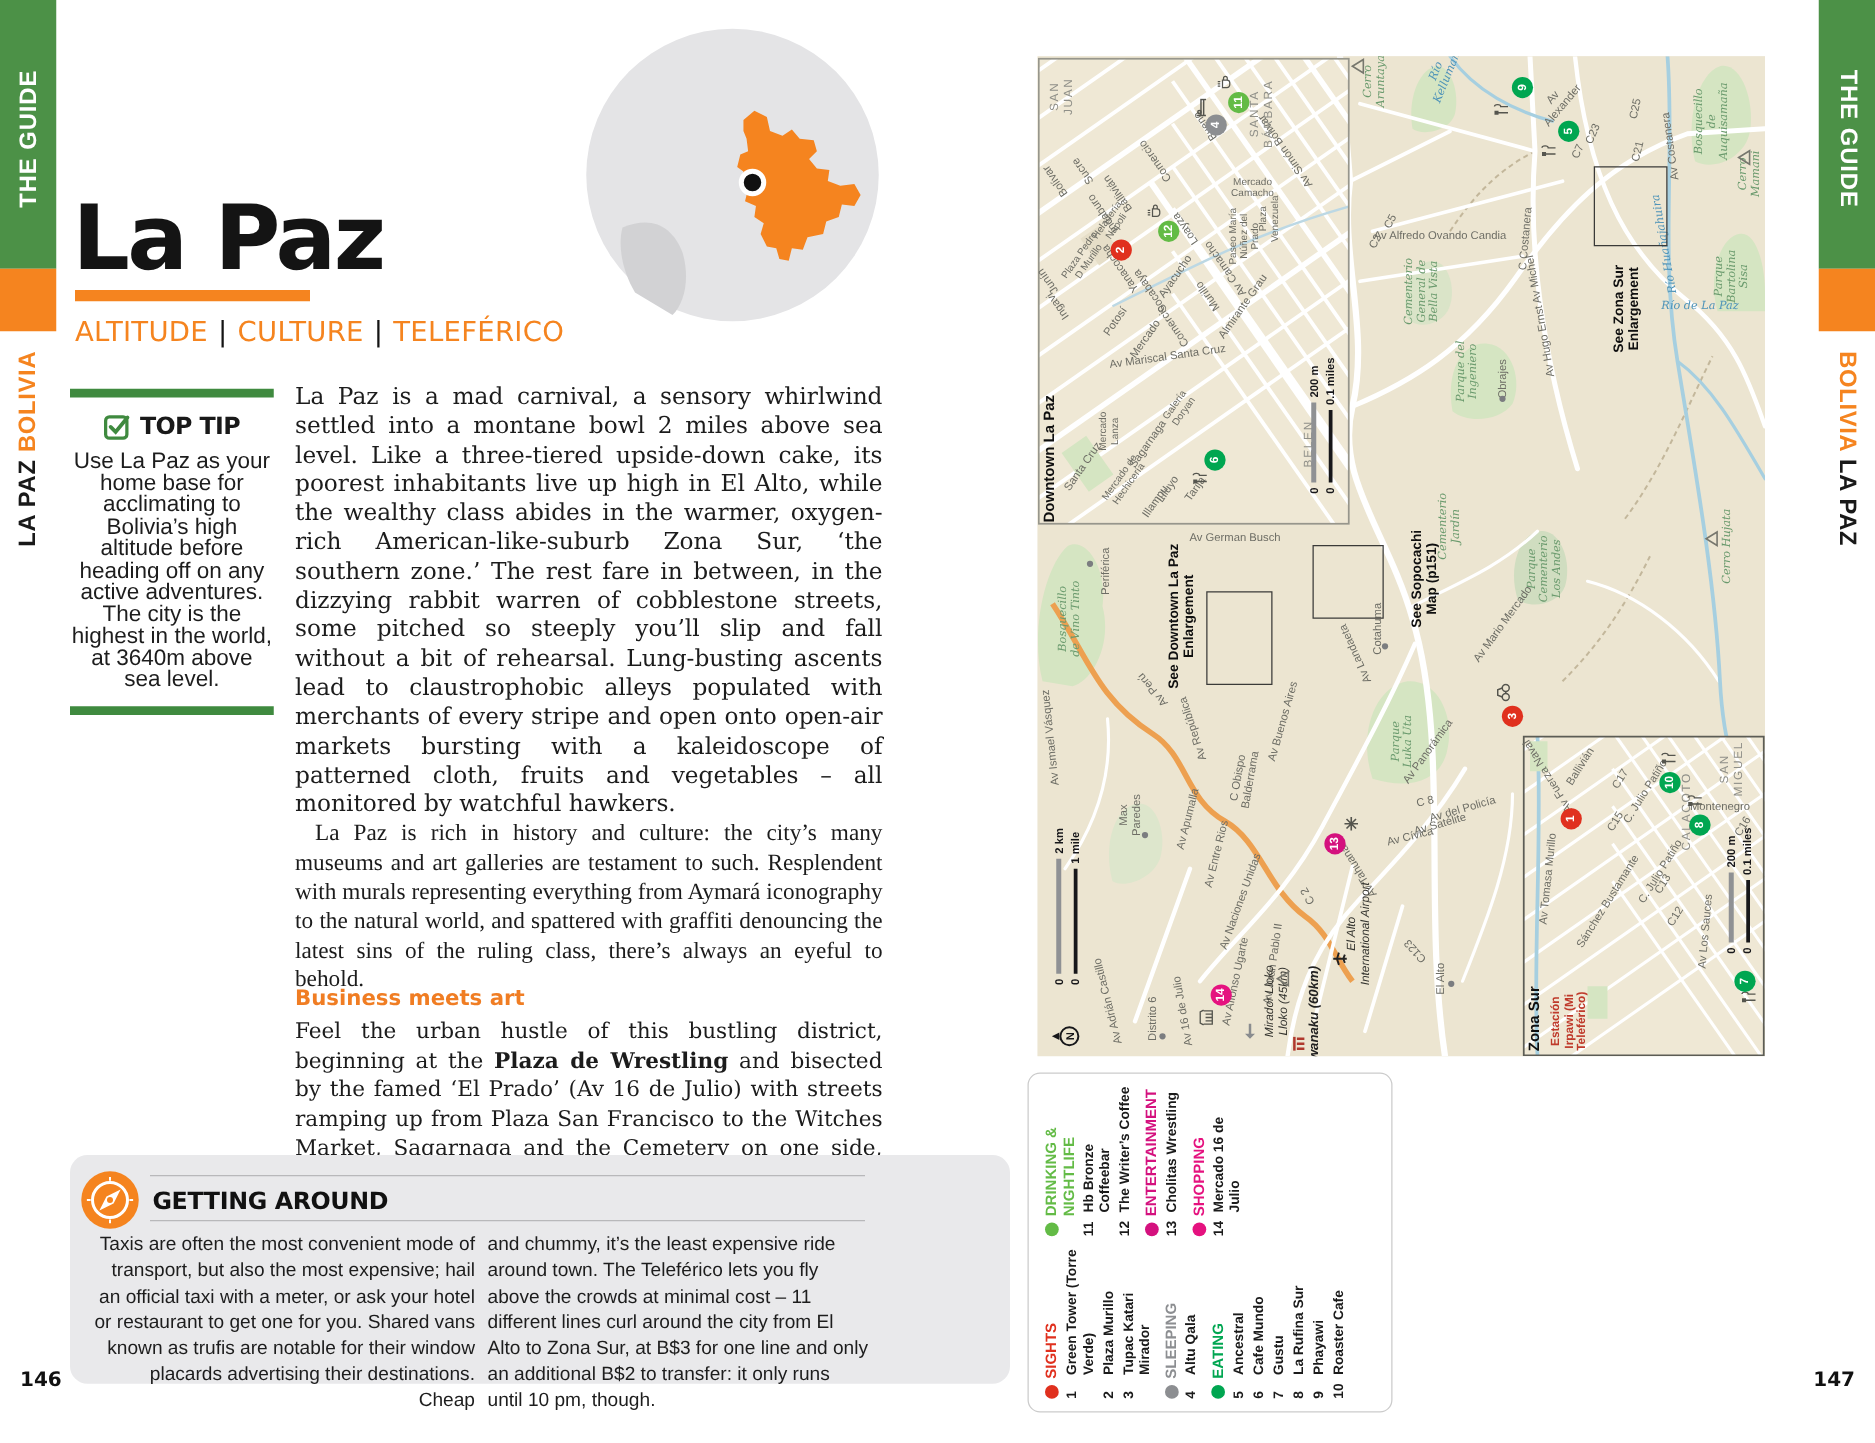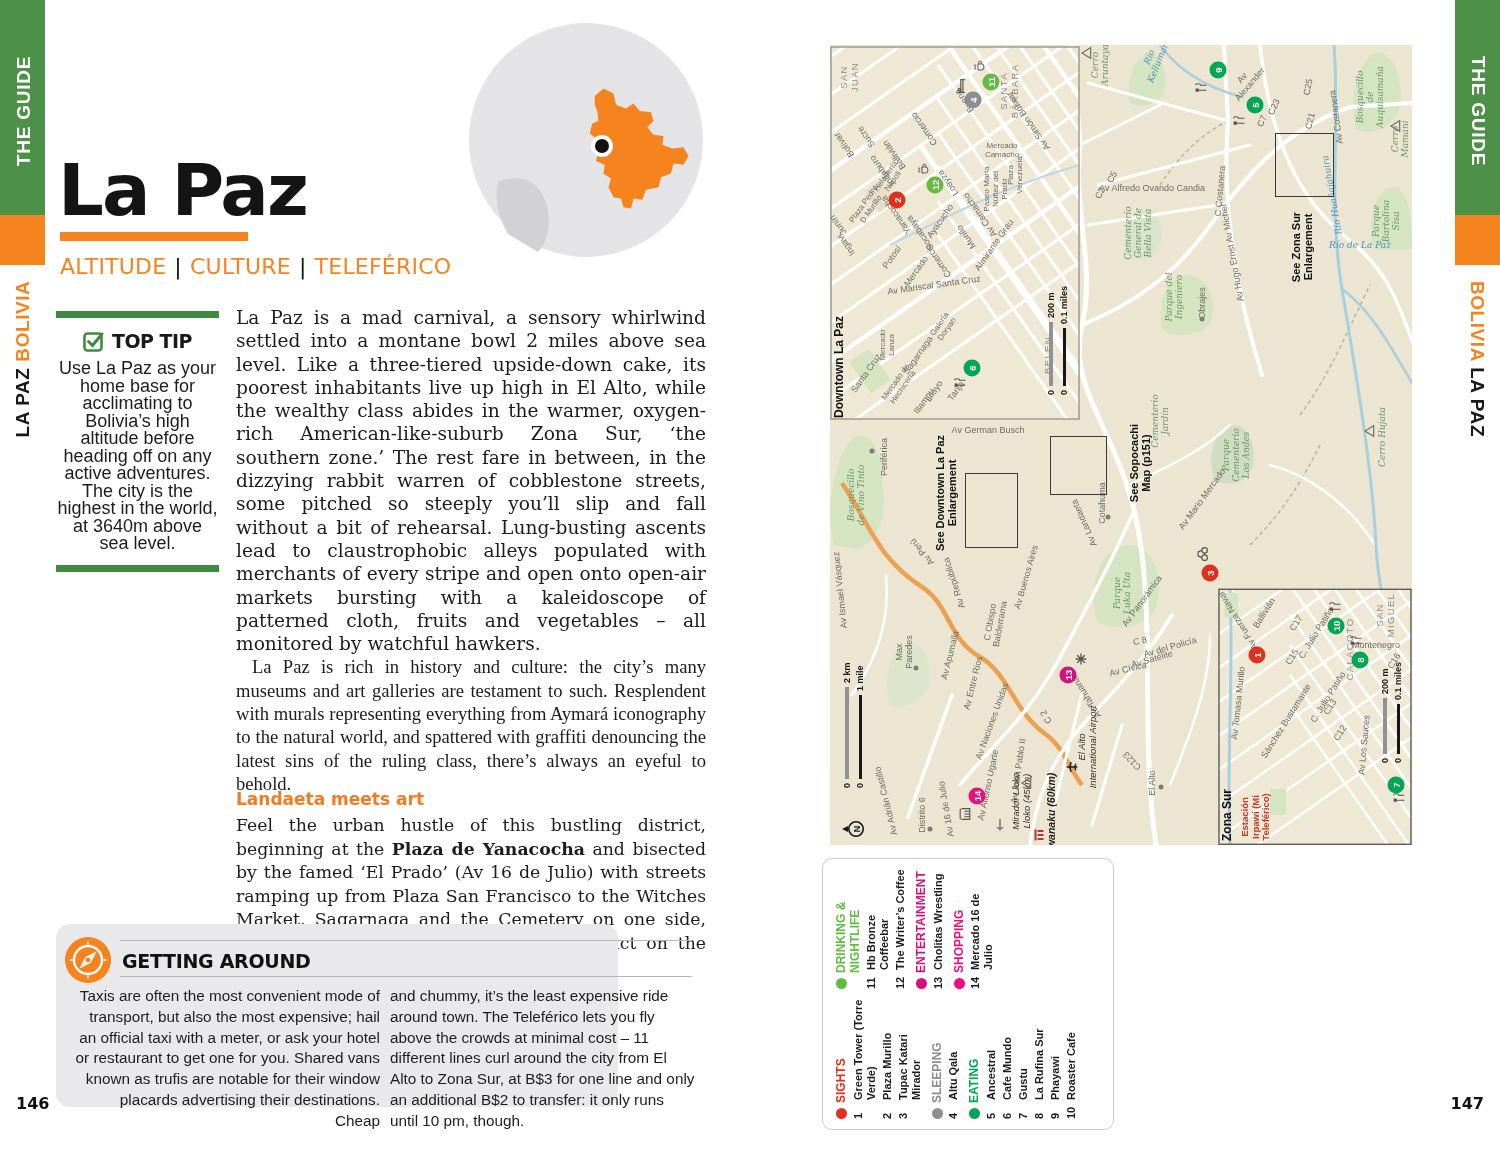--- a/index.html
+++ b/index.html
@@ -29,21 +29,21 @@
   .toptip .body{font-size:18px;line-height:17.5px;margin-bottom:12px;color:#1d1d1d;}
   .bodycol{position:absolute;left:236px;top:306px;width:470px;}
   .p1,.p2{font-family:"DejaVu Serif",serif;font-size:18.6px;line-height:23.3px;text-align:justify;margin:0;color:#1c1c1c;}
   .p2{text-indent:16px;font-family:Liberation Serif, serif;}
   .h2{position:absolute;left:236px;top:752px;font-family:"DejaVu Sans",sans-serif;font-weight:bold;
       font-size:24.5px;letter-spacing:-.5px;color:#111;}
   .h3{position:absolute;left:236px;top:789px;font-family:"DejaVu Sans",sans-serif;font-weight:bold;
       font-size:17px;color:#f07d23;}
   .p3{position:absolute;left:236px;top:814px;width:470px;font-family:"DejaVu Serif",serif;
       font-size:17.3px;line-height:23.6px;text-align:justify;color:#1c1c1c;margin:0;}
-  .gbox{position:absolute;left:56px;top:924px;width:562px;height:183px;background:#e9e9eb;border-radius:14px;}
+  .gbox{position:absolute;left:56px;top:924px;width:752px;height:183px;background:#e9e9eb;border-radius:14px;}
   .gbox .icon{position:absolute;left:8px;top:12px;width:48px;height:48px;}
   .gbox .gtitle{position:absolute;left:66px;top:26px;font-family:"DejaVu Sans",sans-serif;
                 font-weight:bold;font-size:19px;letter-spacing:-.3px;color:#111;}
   .gbox .rule{position:absolute;left:64px;width:572px;height:1px;background:#b8b8ba;}
   .gcol{position:absolute;top:62px;width:306px;font-size:15.3px;line-height:20.8px;color:#1d1d1d;}
   .pageno{position:absolute;top:1094px;font-family:"DejaVu Sans",sans-serif;font-weight:bold;font-size:16px;color:#111;}
   
   .map-outer{position:absolute;left:830px;top:45px;width:582px;height:800px;overflow:hidden;background:#ece5d1;}
   .map-inner{position:absolute;left:0;top:0;width:800px;height:582px;
              transform:rotate(-90deg) translate(-800px,0);transform-origin:0 0;}
@@ -127,22 +127,22 @@
     </div>
     <div class="body">Use La Paz as your home base for acclimating to Bolivia’s high altitude before heading off on any active adventures. The city is the highest in the world, at 3640m above sea level.</div>
     <div class="rule"></div>
   </div>
 
   <div class="bodycol">
     <p class="p1">La Paz is a mad carnival, a sensory whirlwind settled into a montane bowl 2 miles above sea level. Like a three-tiered upside-down cake, its poorest inhabitants live up high in El Alto, while the wealthy class abides in the warmer, oxygen-rich American-like-suburb Zona Sur, ‘the southern zone.’ The rest fare in between, in the dizzying rabbit warren of cobblestone streets, some pitched so steeply you’ll slip and fall without a bit of rehearsal. Lung-busting ascents lead to claustrophobic alleys populated with merchants of every stripe and open onto open-air markets bursting with a kaleidoscope of patterned cloth, fruits and vegetables – all monitored by watchful hawkers.</p>
     <p class="p2">La Paz is rich in history and culture: the city’s many museums and art galleries are testament to such. Resplendent with murals representing everything from Aymará iconography to the natural world, and spattered with graffiti denouncing the latest sins of the ruling class, there’s always an eyeful to behold.</p>
   </div>
 
-  <div class="h3">Landaeta meets art</div>
-  <p class="p3"><span>Feel the urban hustle of this bustling district, beginning at the </span><b>Plaza de Yanacocha</b><span> and bisected by the famed ‘El Prado’ (Av 16 de Julio) with streets ramping up from Plaza San Francisco to the Witches Market, Sagarnaga and the Cemetery on one side, and Plaza Murillo and the museum district on the other.</span></p>
+  <div class="h3">Business meets art</div>
+  <p class="p3"><span>Feel the urban hustle of this bustling district, beginning at the </span><b>Plaza de Wrestling</b><span> and bisected by the famed ‘El Prado’ (Av 16 de Julio) with streets ramping up from Plaza San Francisco to the Witches Market, Sagarnaga and the Cemetery on one side, and Plaza Murillo and the museum district on the other.</span></p>
 
   <div class="gbox">
     <div class="icon">
       <svg width="48" height="48" viewBox="0 0 48 48">
         <circle cx="24" cy="24" r="23" fill="#f5841f"></circle>
         <circle cx="24" cy="24" r="14" fill="none" stroke="#fff" stroke-width="2.4"></circle>
         <path d="M24 12 L28 24 L24 36 L20 24 Z" fill="#fff" transform="rotate(45 24 24)"></path>
         <circle cx="24" cy="24" r="2.4" fill="#f5841f"></circle>
         <g stroke="#fff" stroke-width="1.6">
           <line x1="24" y1="5.5" x2="24" y2="8.5"></line>

